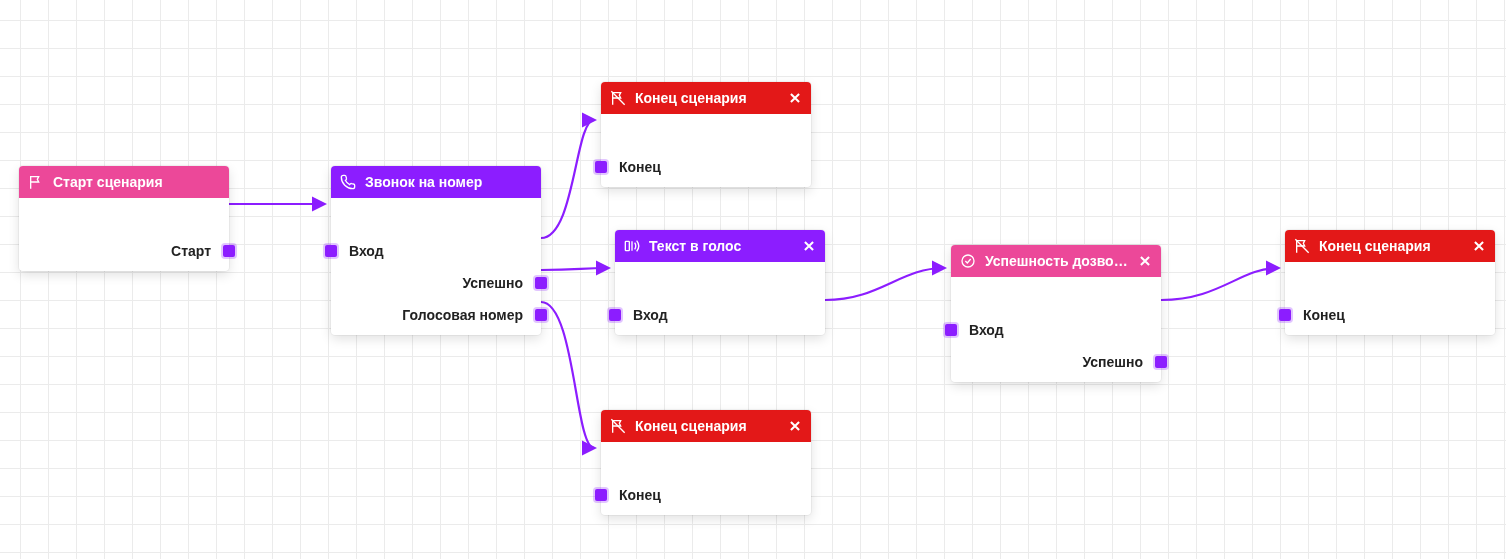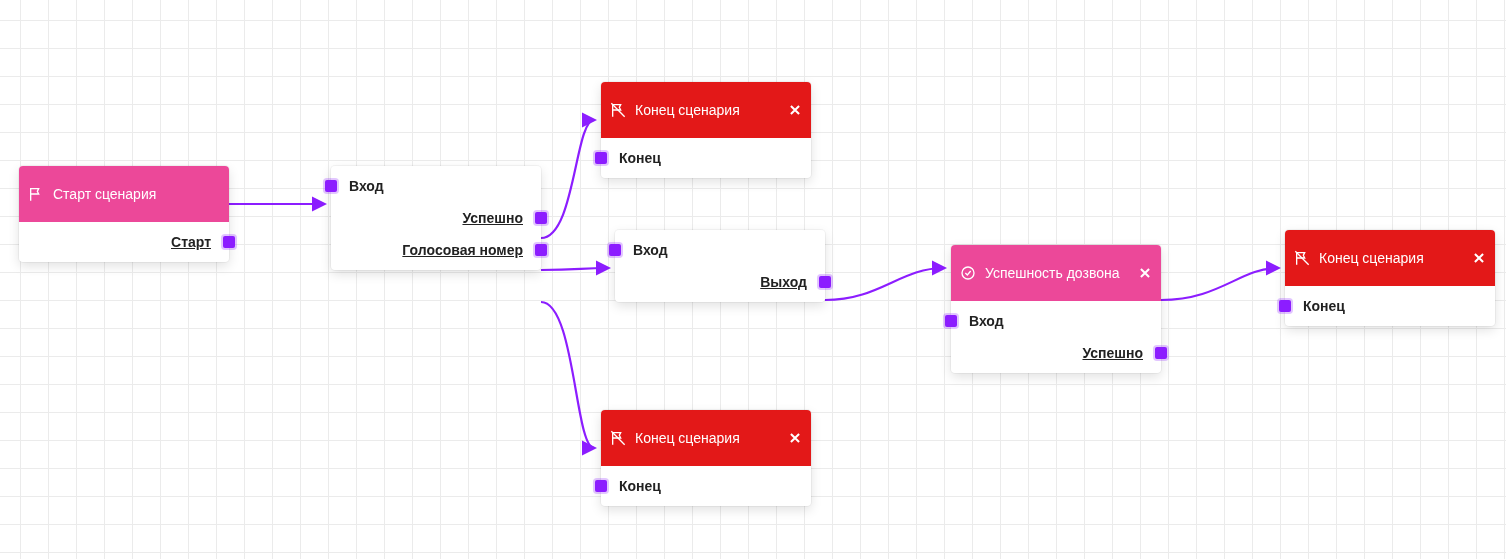--- a/index.html
+++ b/index.html
@@ -34,24 +34,24 @@
     width: 210px;
     background: #fff;
     border-radius: 4px;
     box-shadow: 0 4px 12px rgba(0,0,0,0.12), 0 0 0 1px rgba(0,0,0,0.04);
   }
   .node .header {
     height: 32px;
     border-radius: 4px 4px 0 0;
     display: flex;
     align-items: center;
-    padding: 12px 8px;
+    padding: 0 8px;
     color: #fff;
     font-size: 14px;
-    font-weight: 400;
+    font-weight: 700;
     gap: 8px;
     position: relative;
   }
   .node .header .hicon {
     width: 18px;
     height: 18px;
     display: flex;
     align-items: center;
     justify-content: center;
     flex-shrink: 0;
@@ -65,32 +65,33 @@
   .node .header .close {
     width: 16px;
     height: 16px;
     display: flex;
     align-items: center;
     justify-content: center;
     cursor: pointer;
   }
   .node .body {
     padding: 4px 0;
+    margin-top: 33px;
   }
   .port-row {
     height: 32px;
     display: flex;
     align-items: center;
     position: relative;
     font-size: 14px;
     font-weight: 700;
     color: #222;
   }
   .port-row.in  { justify-content: flex-start; padding-left: 18px; }
-  .port-row.out { justify-content: flex-end;   padding-right: 18px; text-decoration: underline; }
+  .port-row.out { justify-content: flex-end;   padding-right: 18px; }
   .port-row .dot {
     position: absolute;
     width: 12px;
     height: 12px;
     background: #8c1dff;
     border-radius: 2px;
     box-shadow: 0 0 0 2px rgba(140,29,255,0.25);
   }
   .port-row.in  .dot { left: -6px; }
   .port-row.out .dot { right: -6px; }
@@ -135,20 +136,28 @@
     </div>
     <div class="body">
       <div class="port-row out">
         <span>Старт</span>
         <span class="dot"></span>
       </div>
     </div>
   </div>
 
   <div class="node" style="left:331px; top:166px;">
+    <div class="header hdr-purple">
+      <span class="hicon">
+        <svg width="16" height="16" viewBox="0 0 24 24" fill="none" stroke="white" stroke-width="2">
+            <path d="M22 17v2a3 3 0 0 1-3 3c-9 0-17-8-17-17a3 3 0 0 1 3-3h2a2 2 0 0 1 2 1.6l.7 3a2 2 0 0 1-.5 1.9L8 9.5a14 14 0 0 0 6.5 6.5l1-1.2a2 2 0 0 1 1.9-.5l3 .7A2 2 0 0 1 22 17z"></path>
+          </svg>
+      </span>
+      <span class="title">Звонок на номер</span>
+    </div>
     <div class="body">
       <div class="port-row in">
         <span class="dot"></span>
         <span>Вход</span>
       </div>
       <div class="port-row out">
         <span>Успешно</span>
         <span class="dot"></span>
       </div>
       <div class="port-row out">
@@ -176,28 +185,40 @@
     </div>
     <div class="body">
       <div class="port-row in">
         <span class="dot"></span>
         <span>Конец</span>
       </div>
     </div>
   </div>
 
   <div class="node" style="left:615px; top:230px;">
+    <div class="header hdr-purple">
+      <span class="hicon">
+        <svg width="16" height="16" viewBox="0 0 24 24" fill="none" stroke="white" stroke-width="2">
+            <rect x="2" y="5" width="6" height="14" rx="1"></rect>
+            <path d="M12 5v14"></path>
+            <path d="M16 7c2 3 2 7 0 10"></path>
+            <path d="M19 4c4 5 4 11 0 16"></path>
+          </svg>
+      </span>
+      <span class="title">Текст в голос</span>
+      <span class="close">
+        <svg width="14" height="14" viewBox="0 0 24 24" stroke="white" stroke-width="3.5">
+            <path d="M5 5l14 14M19 5L5 19"></path>
+          </svg>
+      </span>
+    </div>
     <div class="body">
       <div class="port-row in">
         <span class="dot"></span>
         <span>Вход</span>
-      </div>
-      <div class="port-row out">
-        <span>Выход</span>
-        <span class="dot"></span>
       </div>
     </div>
   </div>
 
   <div class="node" style="left:601px; top:410px;">
     <div class="header hdr-red">
       <span class="hicon">
         <svg width="16" height="16" viewBox="0 0 24 24" fill="none" stroke="white" stroke-width="2">
             <path d="M4 22V3"></path>
             <path d="M4 4h12l-2 4 2 4H4"></path>

